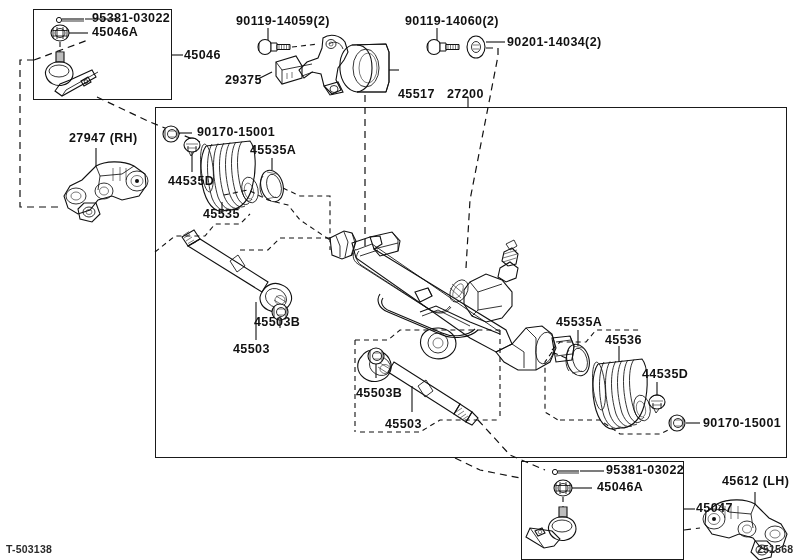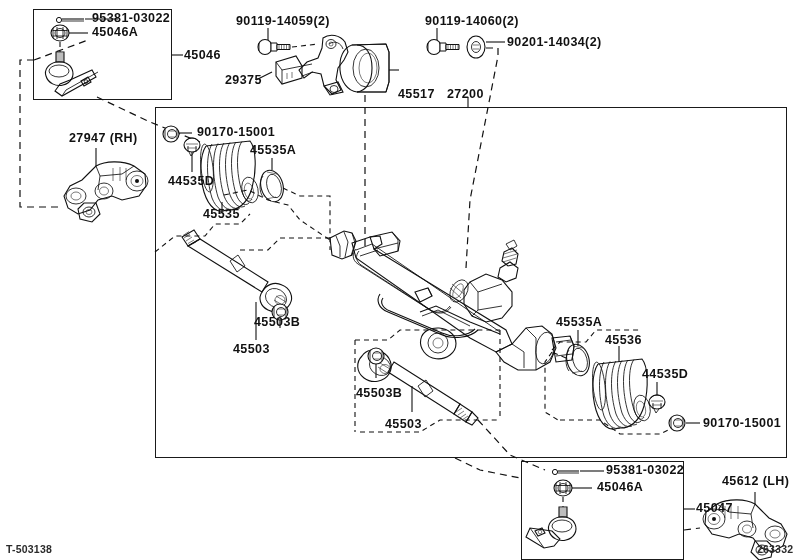--- a/index.html
+++ b/index.html
@@ -465,21 +465,21 @@
   </svg>
 
   <div class="lbl" style="left:92px; top:12px;">95381-03022</div>
   <div class="lbl" style="left:92px; top:26px;">45046A</div>
   <div class="lbl" style="left:184px; top:49px;">45046</div>
 
   <div class="lbl" style="left:236px; top:15px;">90119-14059(2)</div>
   <div class="lbl" style="left:225px; top:74px;">29375</div>
   <div class="lbl" style="left:398px; top:64px;margin-top:24px;">45517</div>
 
-  <div class="lbl" style="left:405px; top:15px;margin-left:20px;">90119-14060(2)</div>
+  <div class="lbl" style="left:405px; top:15px;">90119-14060(2)</div>
   <div class="lbl" style="left:507px; top:36px;">90201-14034(2)</div>
   <div class="lbl" style="left:447px; top:88px;">27200</div>
 
   <div class="lbl" style="left:69px; top:132px;">27947 (RH)</div>
 
   <div class="lbl" style="left:197px; top:126px;">90170-15001</div>
   <div class="lbl" style="left:168px; top:175px;">44535D</div>
   <div class="lbl" style="left:203px; top:208px;">45535</div>
   <div class="lbl" style="left:250px; top:144px;">45535A</div>
 
@@ -493,15 +493,15 @@
   <div class="lbl" style="left:605px; top:334px;">45536</div>
   <div class="lbl" style="left:642px; top:368px;">44535D</div>
   <div class="lbl" style="left:703px; top:417px;">90170-15001</div>
 
   <div class="lbl" style="left:606px; top:464px;">95381-03022</div>
   <div class="lbl" style="left:597px; top:481px;">45046A</div>
   <div class="lbl" style="left:696px; top:502px;">45047</div>
   <div class="lbl" style="left:722px; top:475px;">45612 (LH)</div>
 
   <div class="footer-code" style="left:6px; top:543px;">T-503138</div>
-  <div class="footer-code" style="left:757px; top:543px;">263332</div>
+  <div class="footer-code" style="left:757px; top:543px;">251568</div>
 
 </div>
 
 </body></html>

